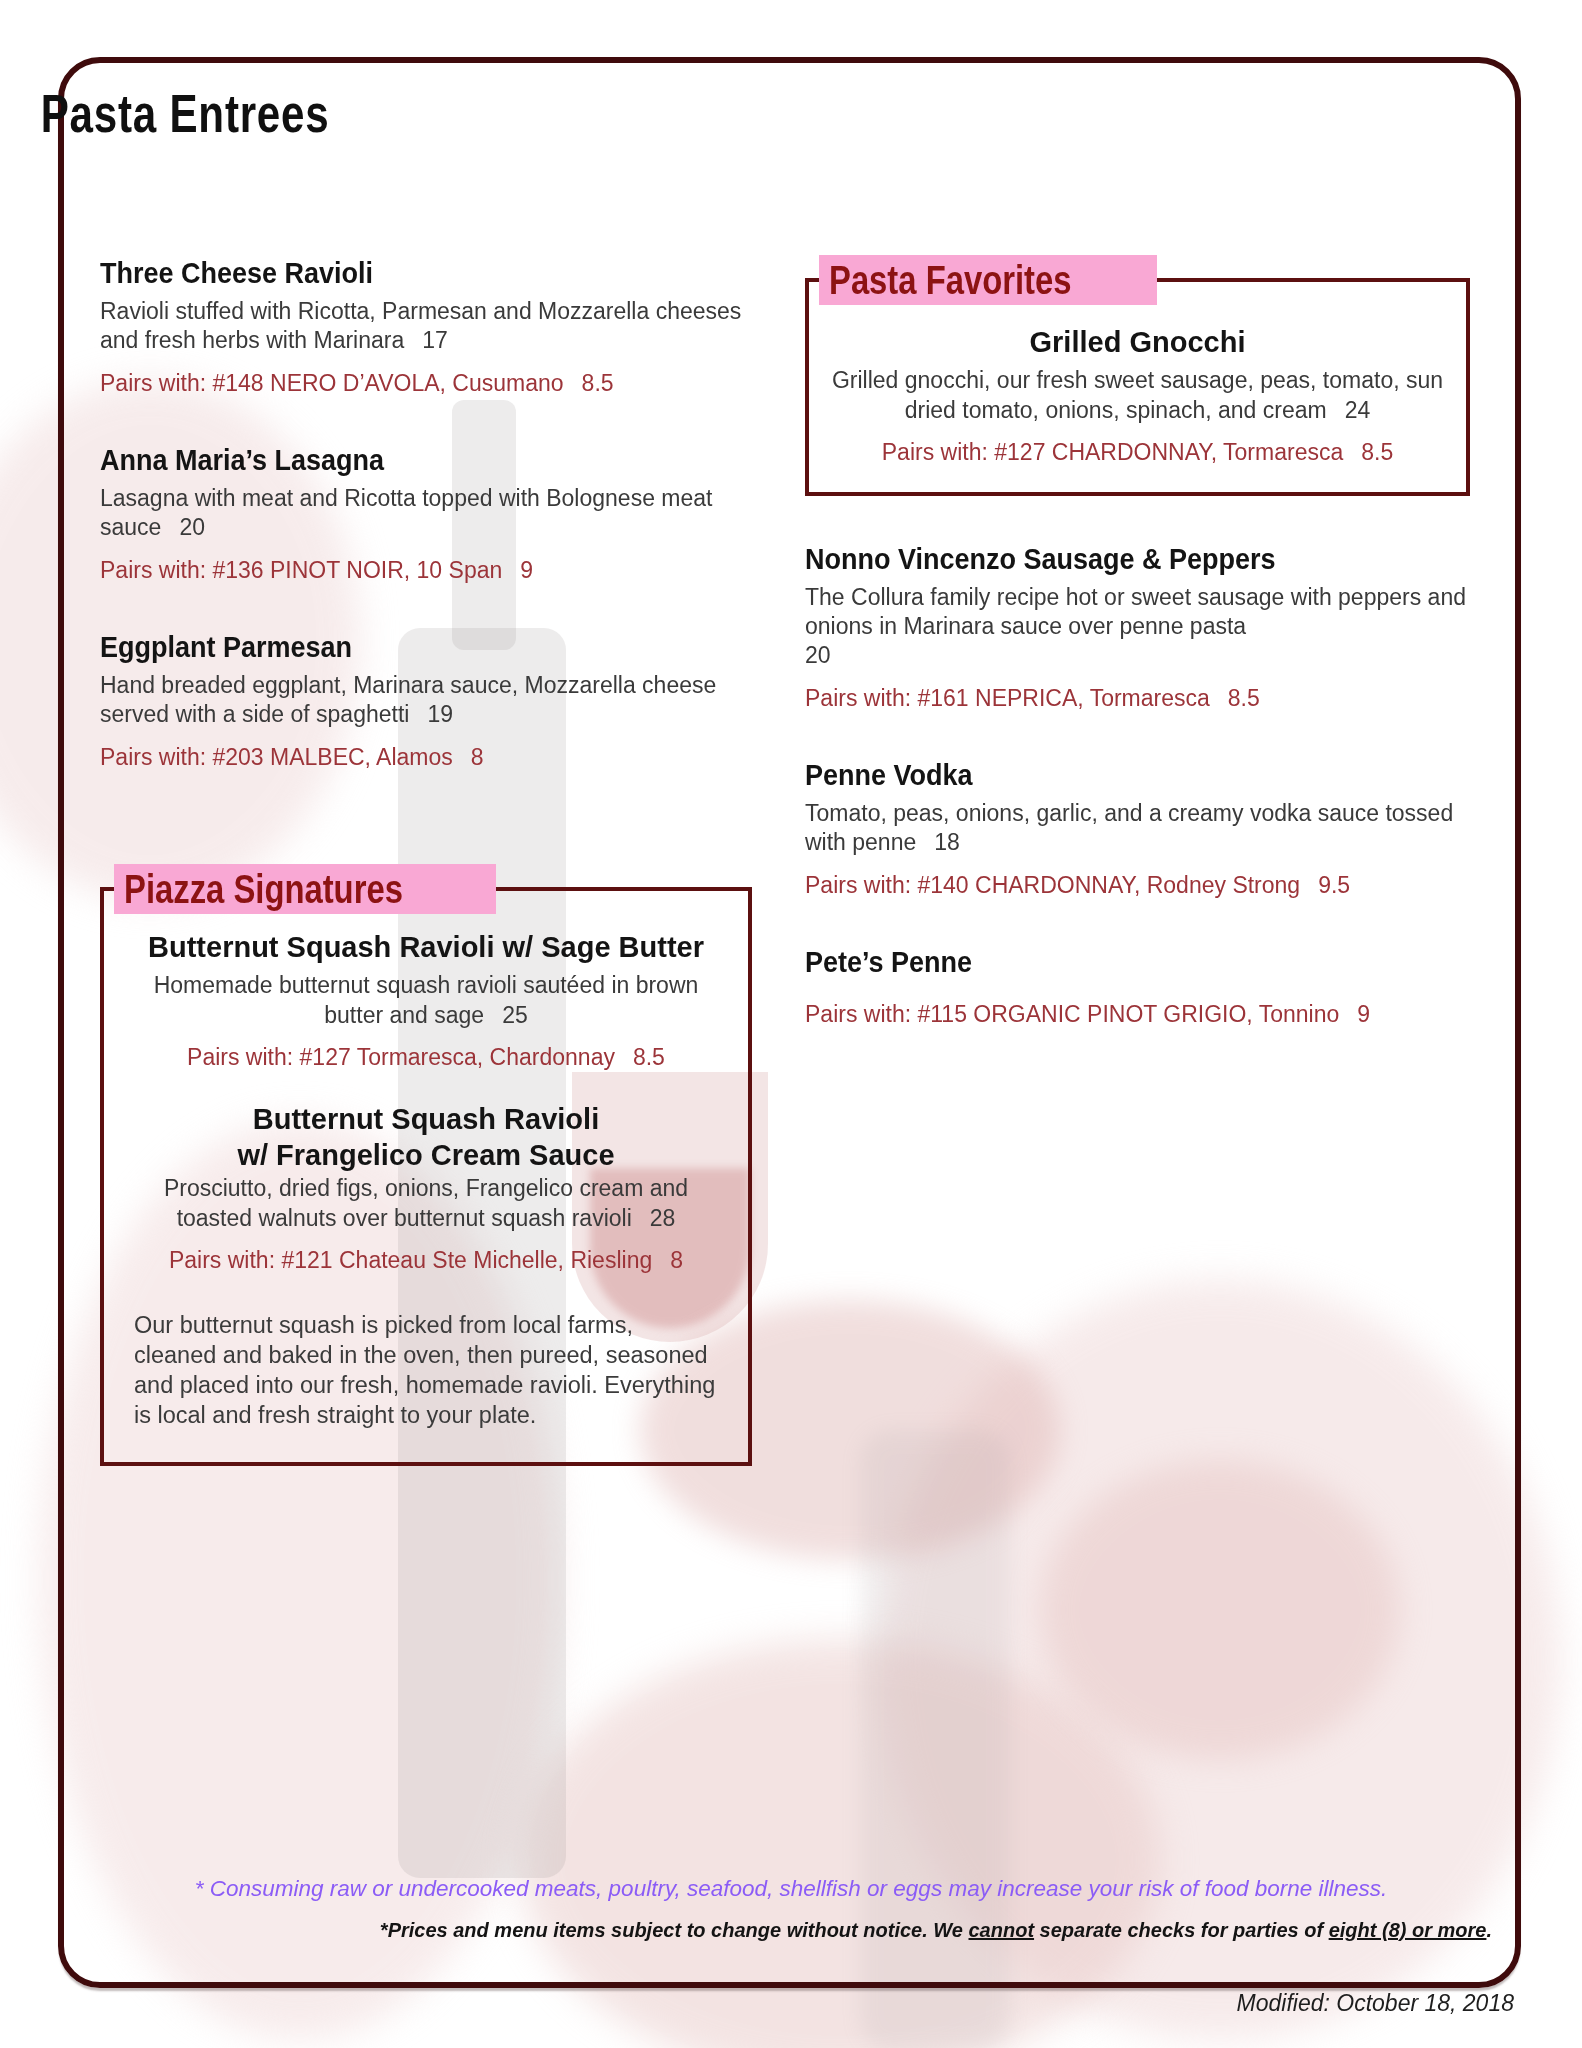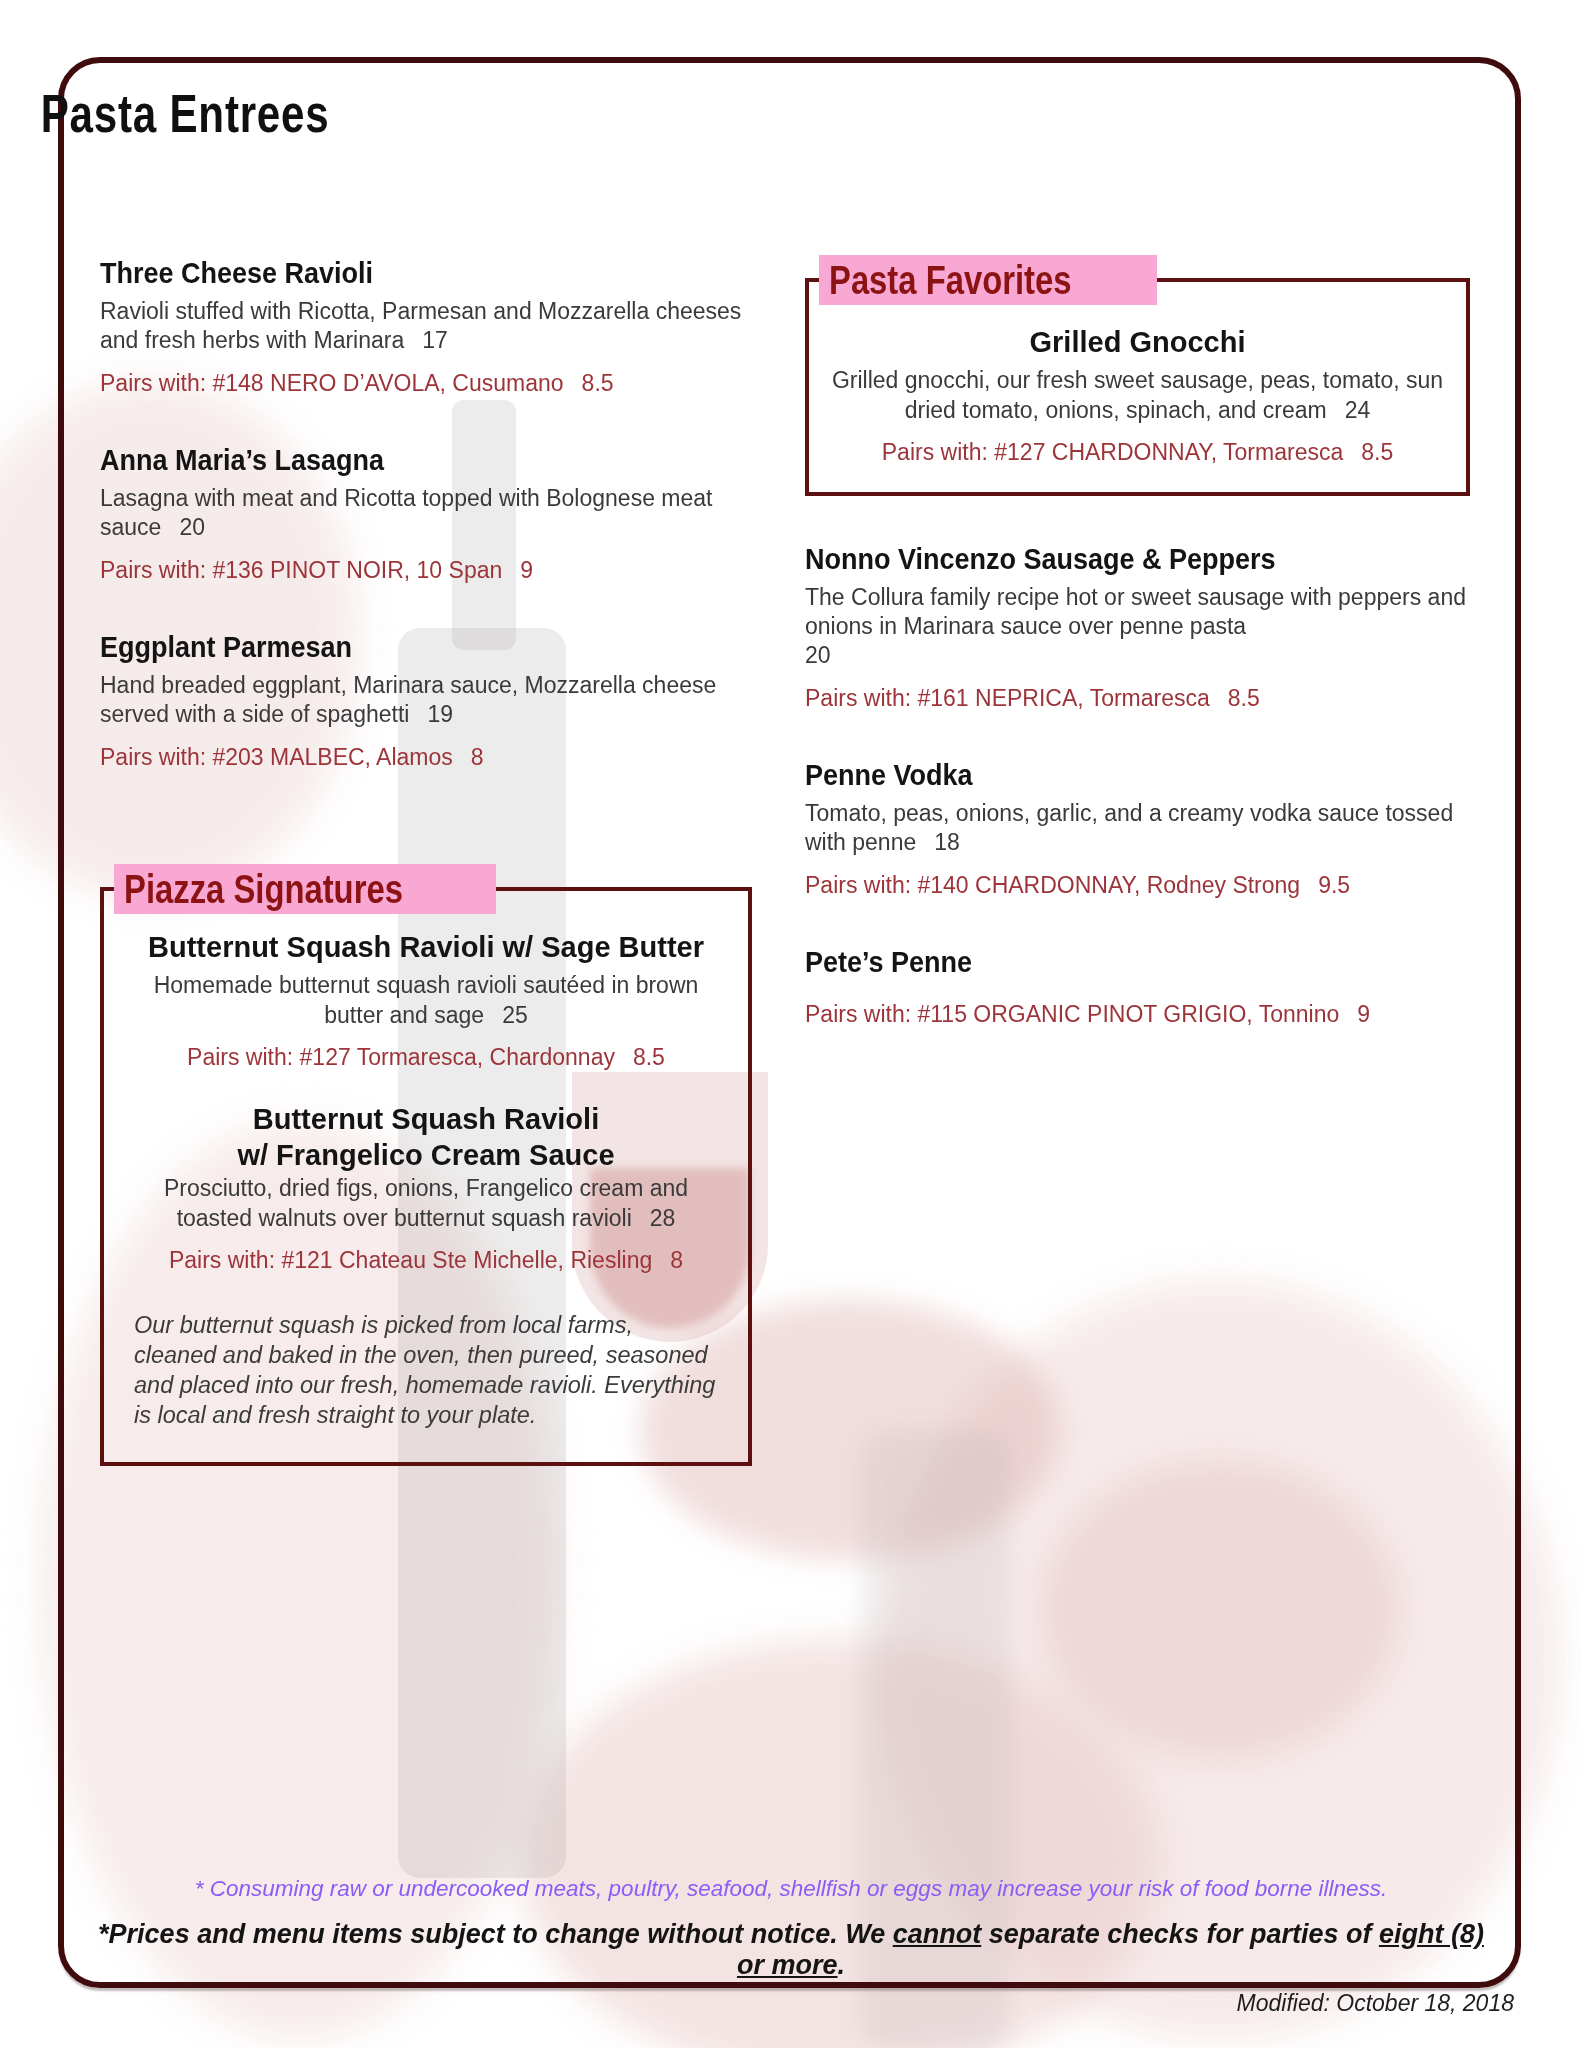--- a/index.html
+++ b/index.html
@@ -62,28 +62,28 @@
   }
   .box-inner { padding:44px 22px 18px 22px; }
   .centered-item { text-align:center; margin:0 0 30px 0; }
   .centered-item .dish { transform:none; white-space:normal; font-size:29px; margin-bottom:6px; }
   .centered-item .dish-line { display:block; font-size:29px; font-weight:bold; color:#141414; line-height:36px; }
   .centered-item .desc { line-height:30px; }
   .centered-item .pairing { margin-top:14px; }
 
   .signatures { margin-top:116px; width:652px; }
   .signatures .box-inner { padding-top:40px; }
-  .note { margin:36px 8px 14px 8px; font-style:italic; font-size:23.5px; line-height:30px; color:#3b3b3b; }
+  .note { margin:36px 8px 14px 8px; font-size:23.5px; line-height:30px; color:#3b3b3b; }
 
   .favorites { width:665px; margin-top:30px; margin-bottom:46px; }
 
   
   .footer { position:absolute; left:90px; right:90px; top:1876px; text-align:center; }
   .f1 { margin:0 0 17px 0; font-style:italic; font-size:22.5px; color:#8b5cf6; }
-  .f2 { margin:0 0 13px 0; font-style:italic; font-weight:bold; font-size:27px; color:#141414; }
+  .f2 { margin:0 0 13px 0; font-style:italic; font-weight:bold; font-size:20px; color:#141414;text-align:right; }
   .f2 .u { text-decoration:underline; }
   .f3 { margin:0; font-style:italic; font-size:22.5px; color:#2e2e2e; }
   .modified { position:absolute; top:1990px; right:68px; font-style:italic; font-size:23px; color:#1e1e1e; }
 </style>
 </head>
 <body>
 
 <div class="page">
 
   <div class="wm wash wash1"></div>

